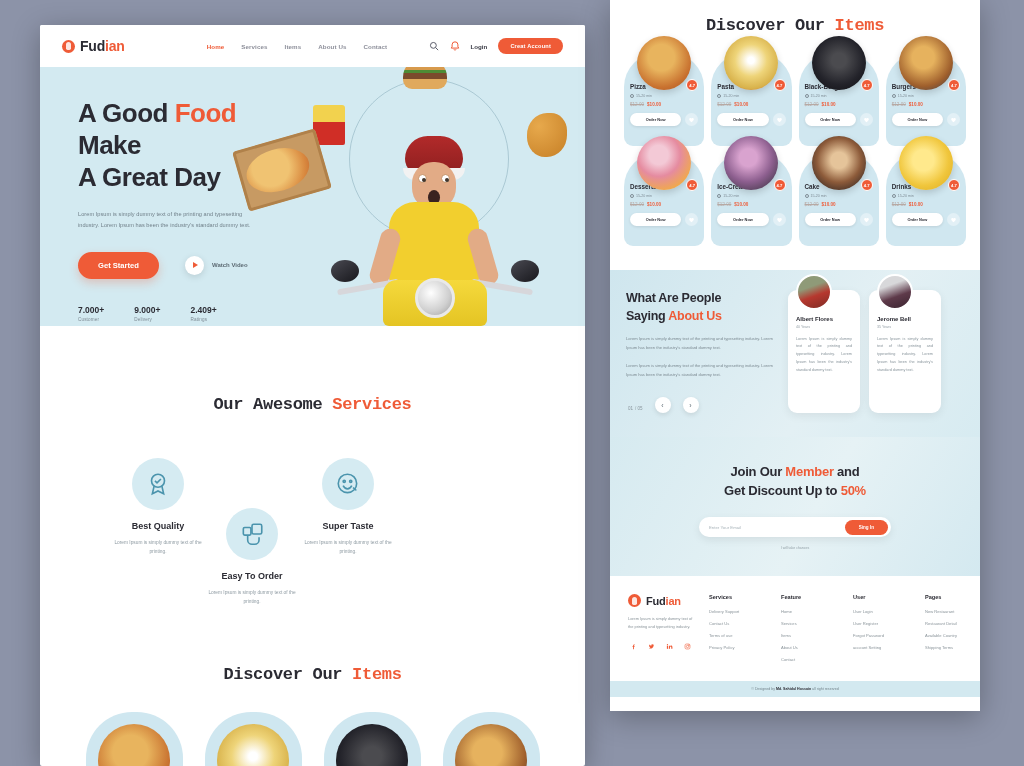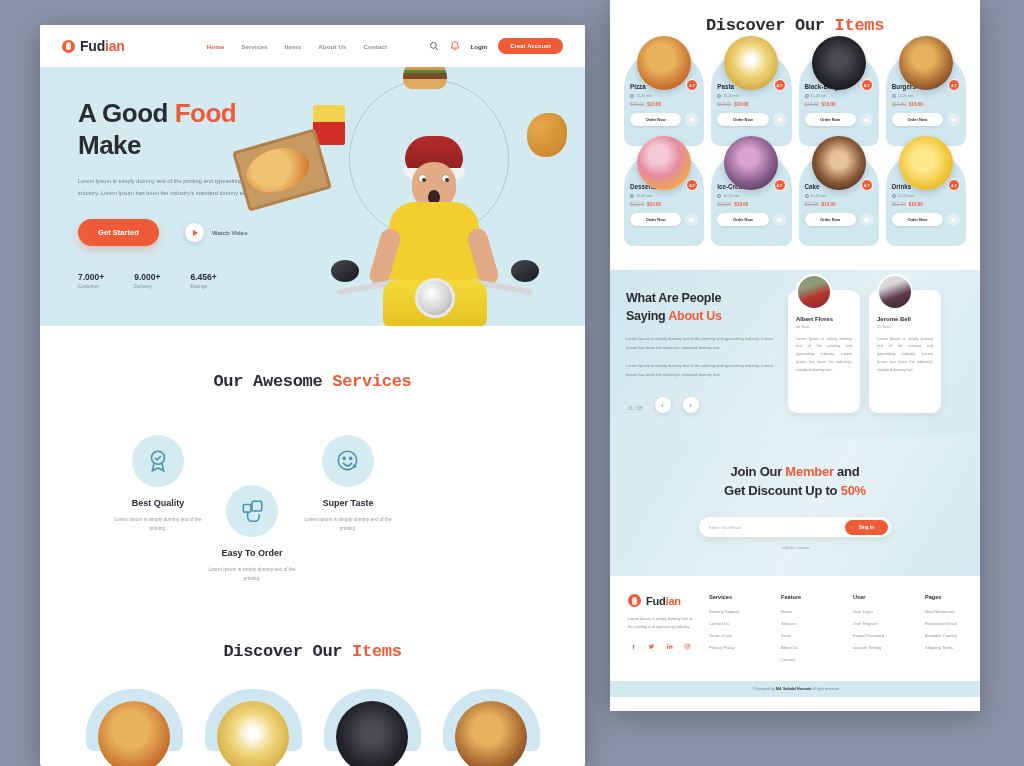--- a/index.html
+++ b/index.html
@@ -200,21 +200,21 @@
 
   
   .sec-title {
     text-align:center; font-size:17px; font-weight:700; color:#2b2b33;
     letter-spacing:-.3px;
     font-family:Liberation Mono, monospace;
   }
   .sec-title .accent { color:#ef5b37; }
 
   
-  .services { padding:46px 0 0; }
+  .services { padding:69px 0 0; }
   .svc-grid {
     position:relative; height:185px; margin-top:36px;
   }
   .svc {
     position:absolute; width:120px; text-align:center;
   }
   .svc-icon {
     width:52px; height:52px; border-radius:50%; background:#d5ebf2;
     margin:0 auto; display:flex; align-items:center; justify-content:center;
     color:#4b94ad;
@@ -426,20 +426,21 @@
       </span>
       <a href="#" class="login-link">Login</a>
       <button class="btn-account">Creat Account</button>
     </div>
   </div>
 
   <section class="hero">
     <h1>
       <span>A Good </span><span class="accent">Food</span><br>
       <span>Make</span><br>
+      <span>A Great Day</span>
     </h1>
     <p>Lorem Ipsum is simply dummy text of the printing and typesetting industry. Lorem Ipsum has been the industry's standard dummy text.</p>
     <div class="hero-cta">
       <button class="btn-started">Get Started</button>
       <div class="watch">
         <span class="play-circle">
             <span class="play-tri"></span>
           </span>
         <span class="watch-label">Watch Video</span>
       </div>
@@ -447,21 +448,21 @@
     <div class="stats">
       <div>
         <div class="stat-num">7.000+</div>
         <div class="stat-lbl">Customer</div>
       </div>
       <div>
         <div class="stat-num">9.000+</div>
         <div class="stat-lbl">Delivery</div>
       </div>
       <div>
-        <div class="stat-num">6.456+</div>
+        <div class="stat-num">2.409+</div>
         <div class="stat-lbl">Ratings</div>
       </div>
     </div>
 
     <div class="hero-art">
       <div class="orbit"></div>
       <div class="food burger"></div>
       <div class="food fries"></div>
       <div class="food nuggets"></div>
       <div class="food pizzabox"></div>

